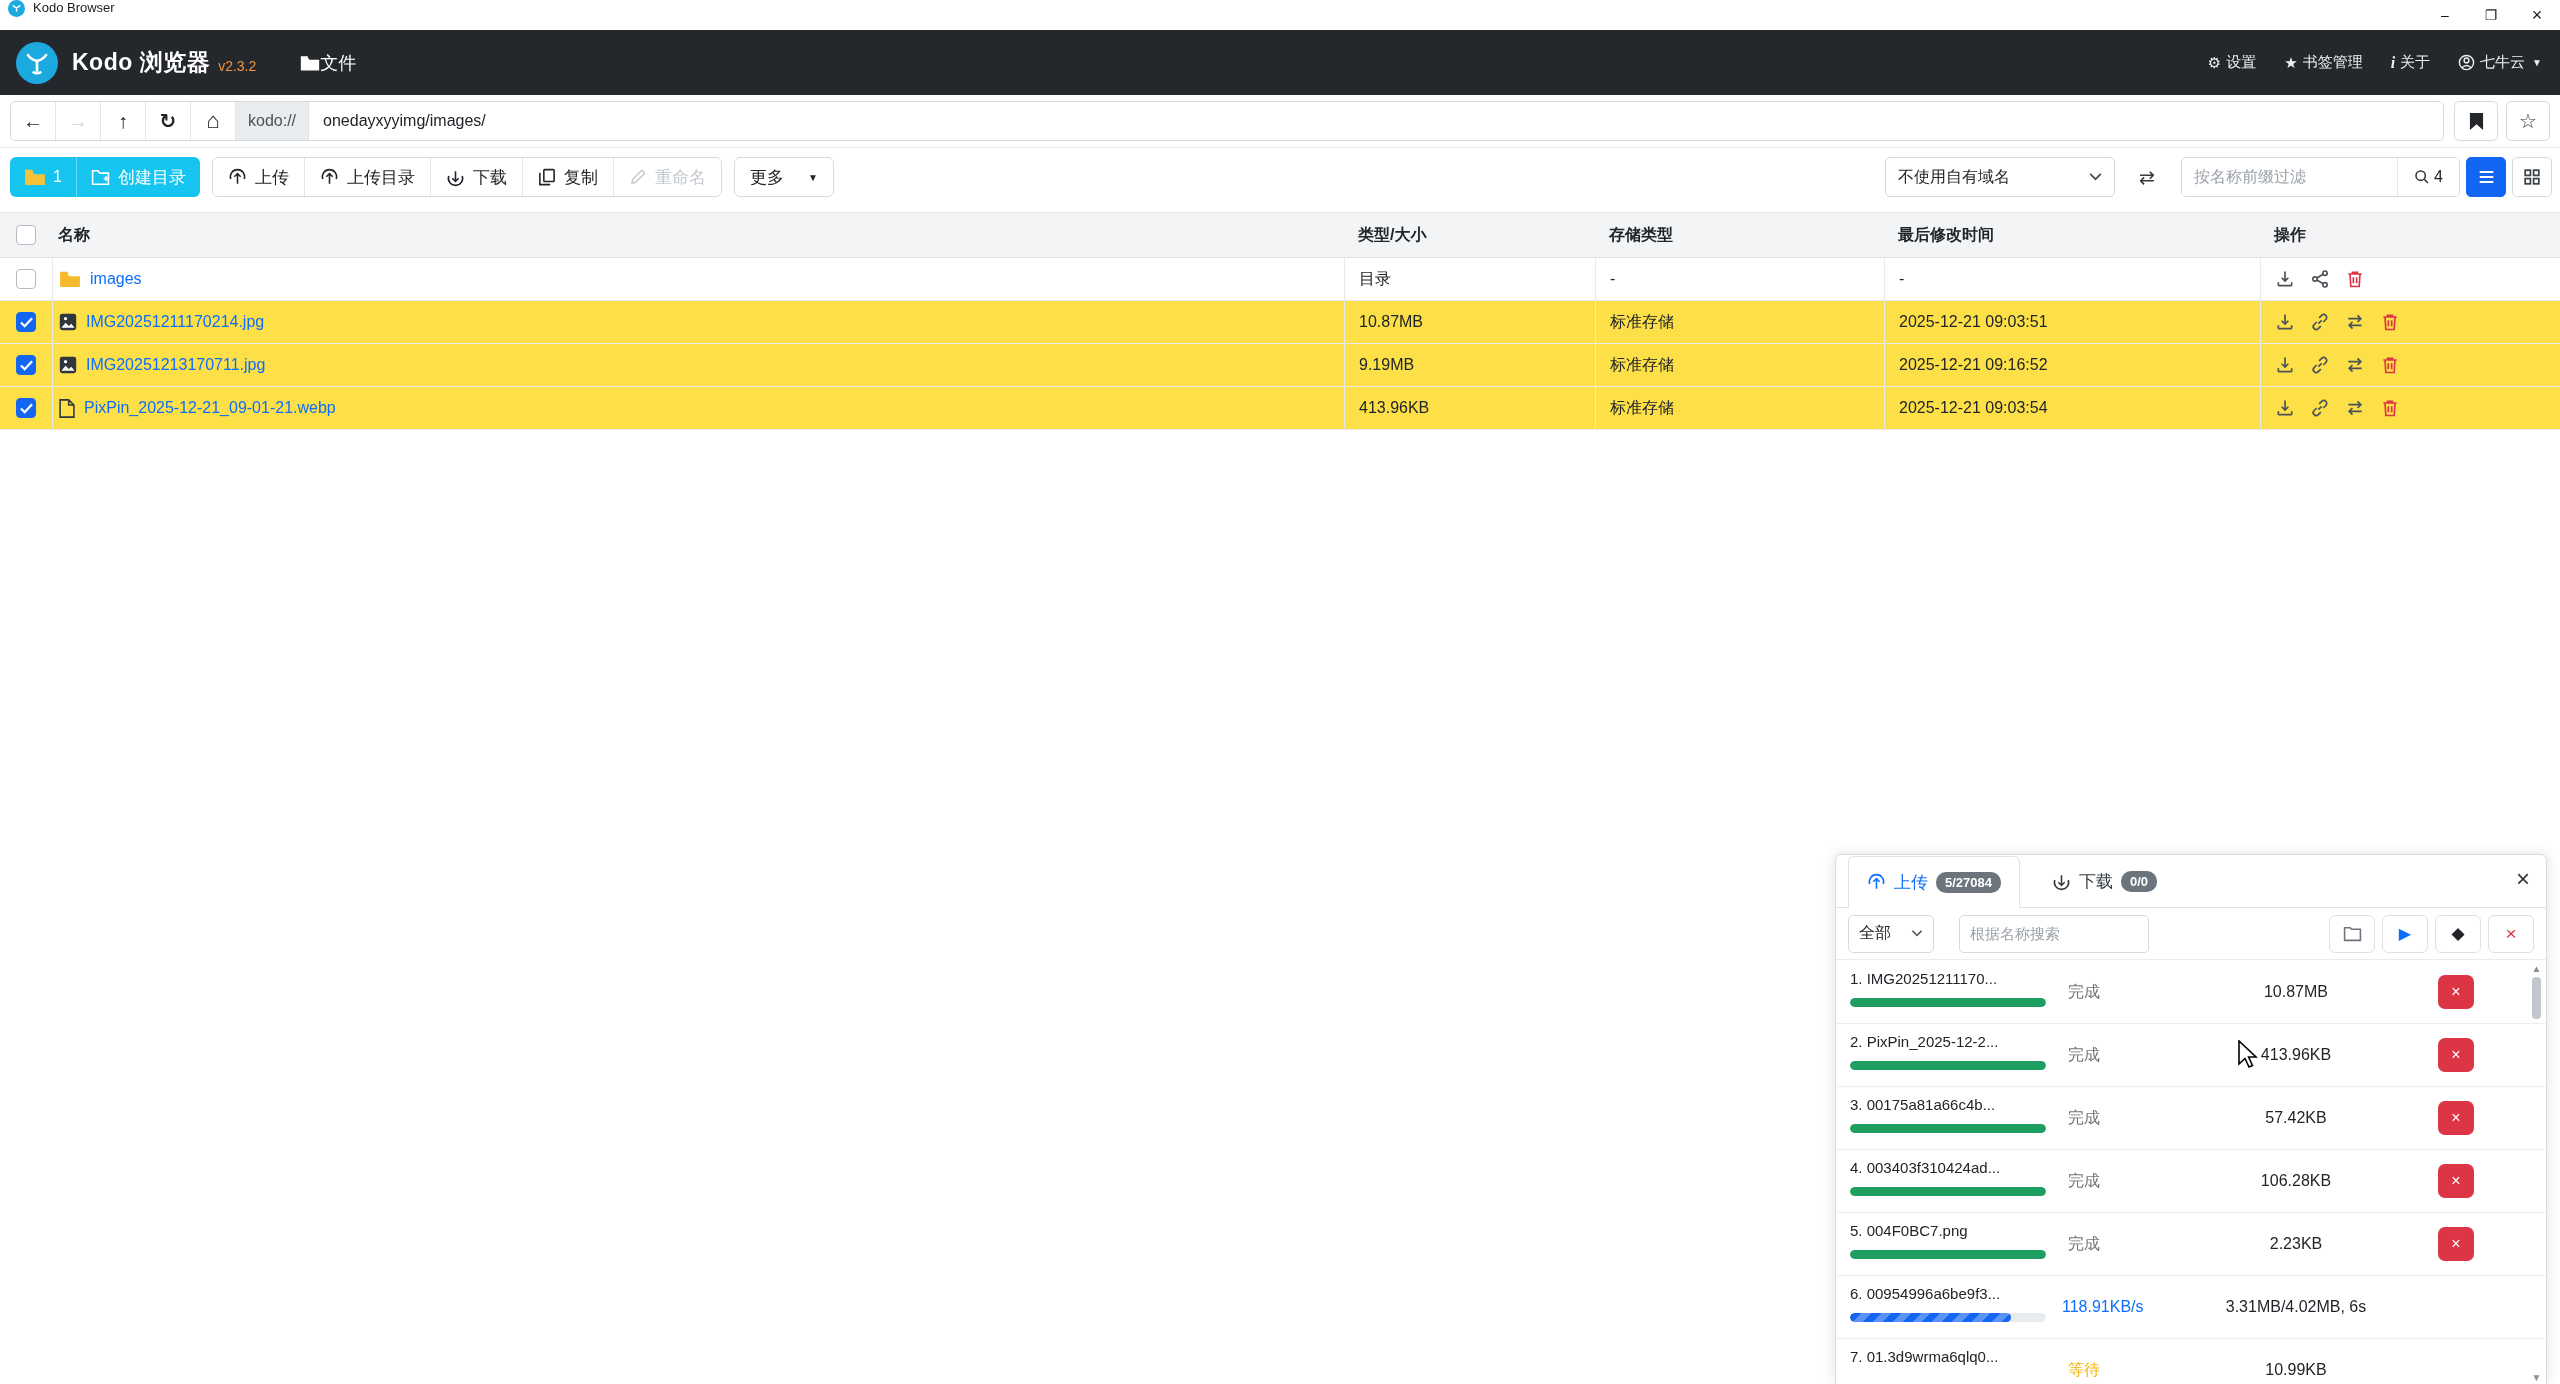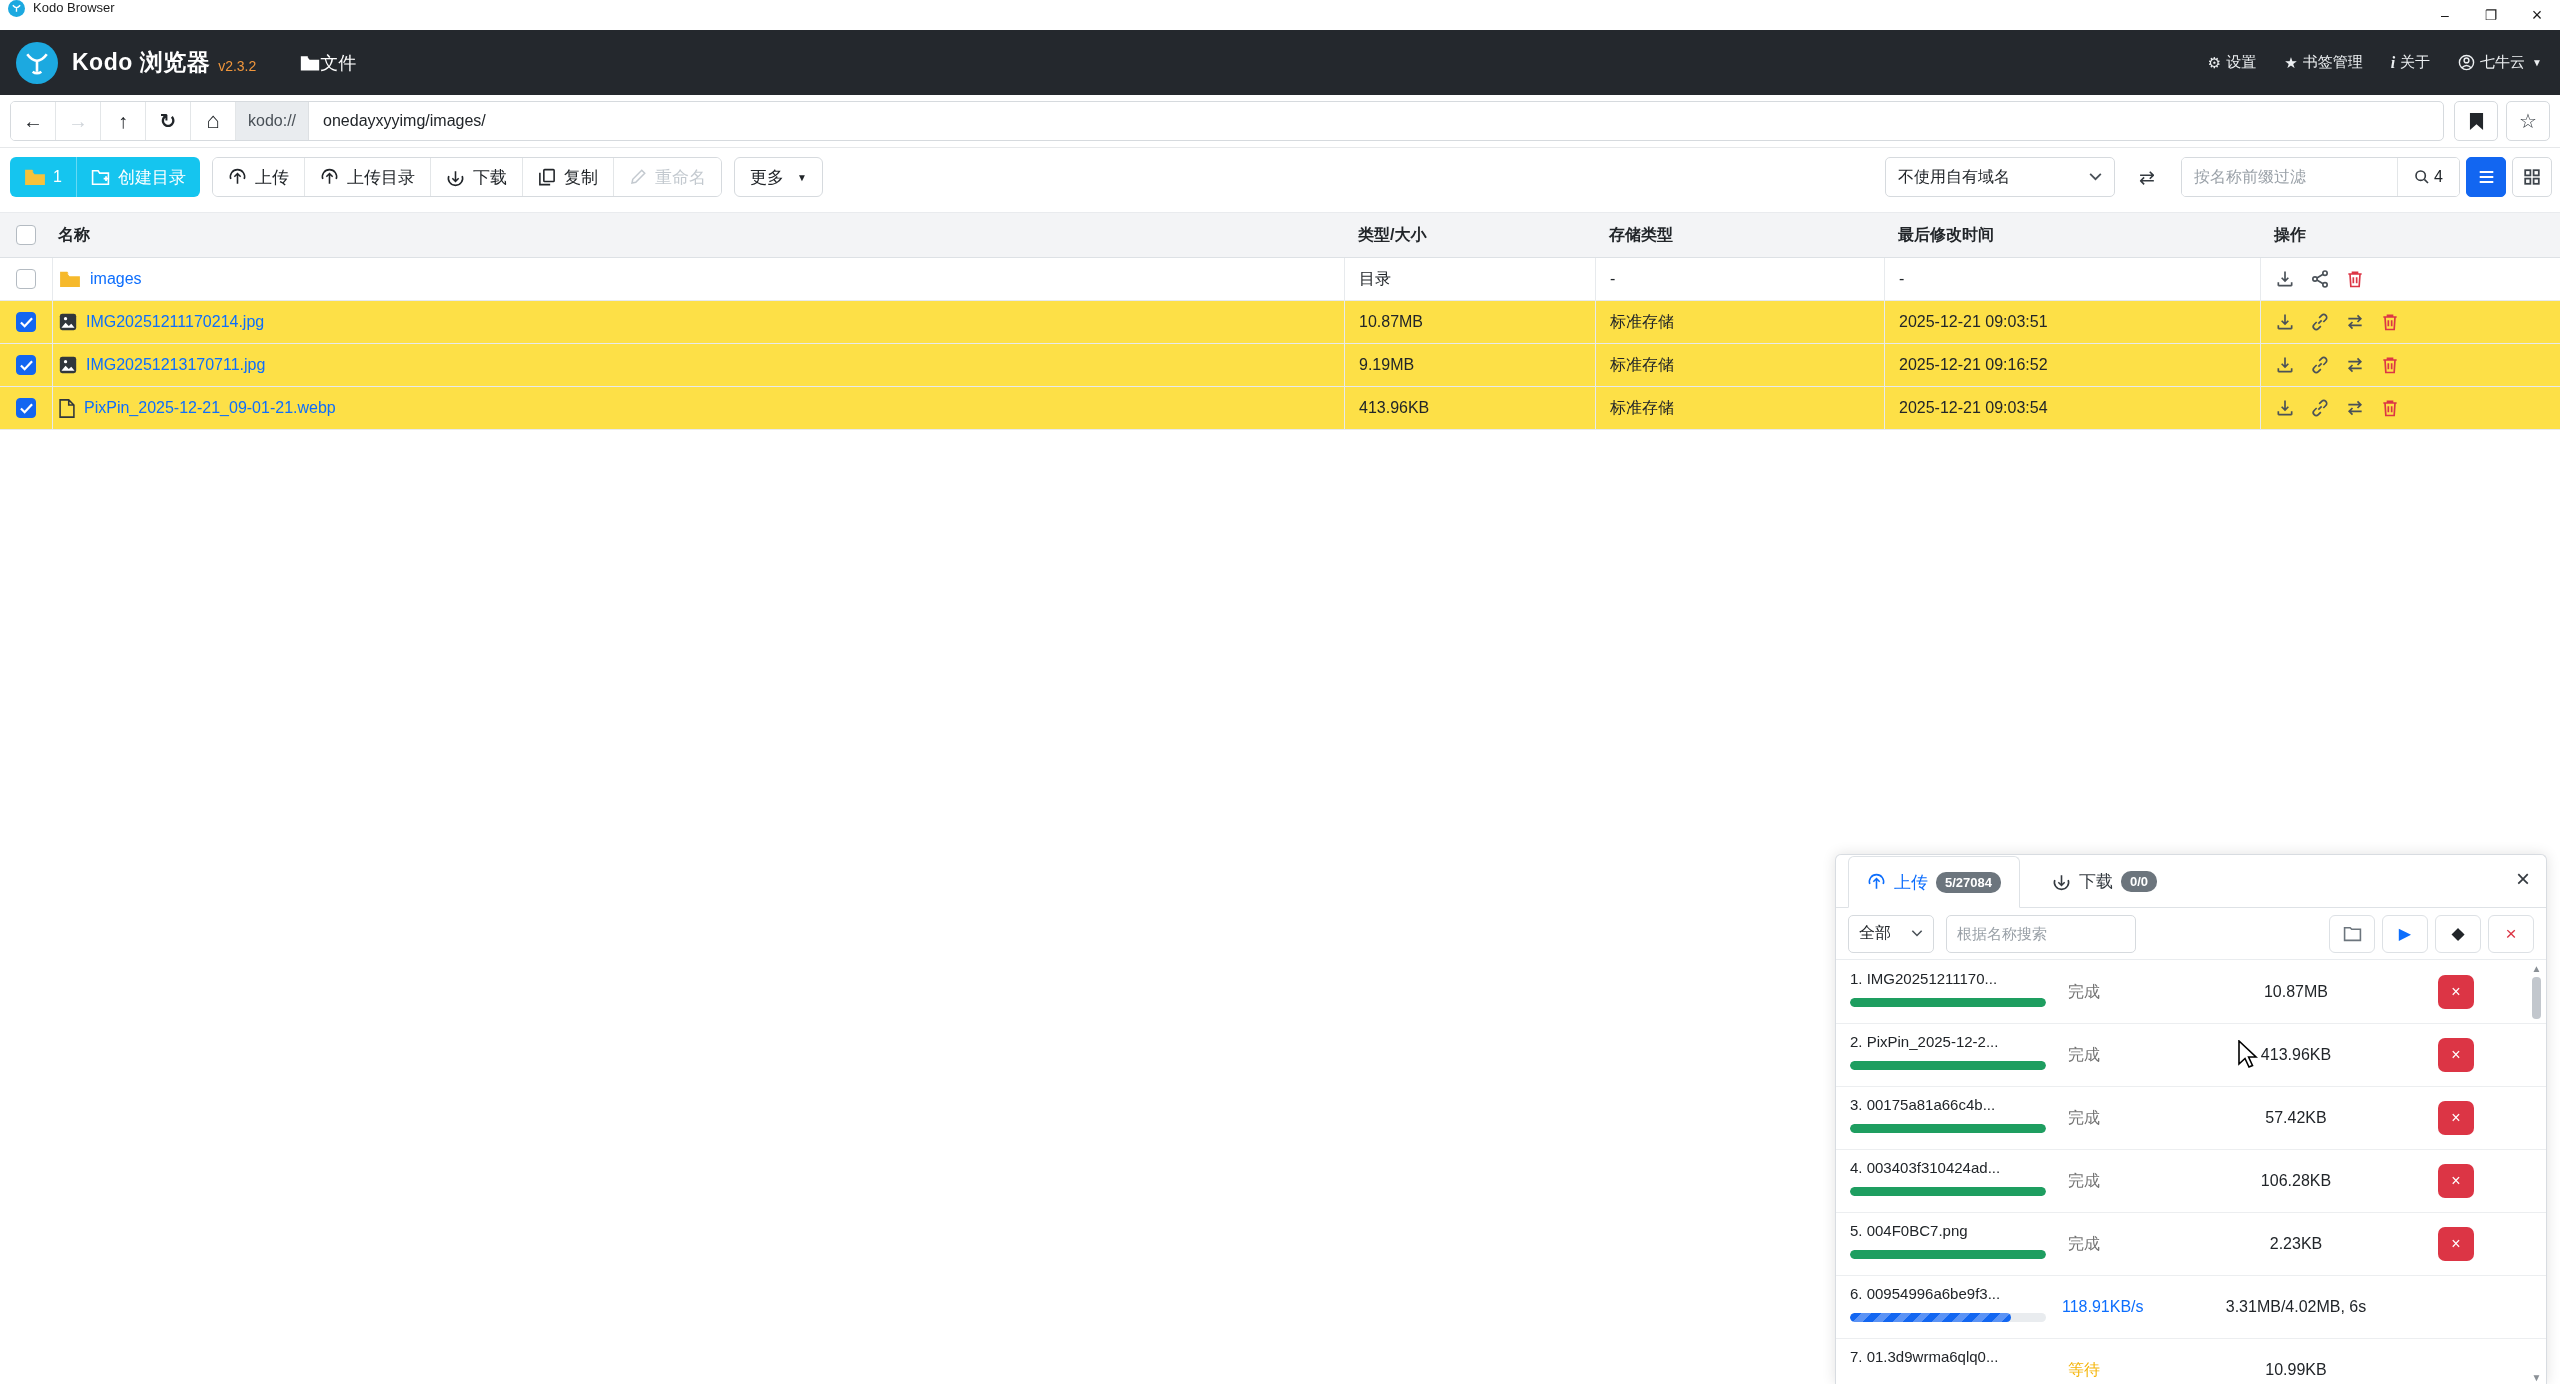--- a/index.html
+++ b/index.html
@@ -51,21 +51,21 @@
   .bucket-group { display:flex; height:40px; margin-left:10px; background:#15c5ef; border-radius:6px;
     color:#fff; align-items:center; overflow:hidden; }
   .bucket-chip { display:flex; align-items:center; gap:7px; padding:0 14px; font-size:16px; }
   .bucket-group .divider { width:1px; height:100%; background:rgba(255,255,255,.35); }
   .createdir { display:flex; align-items:center; gap:8px; padding:0 14px; font-size:17px; }
   .tb-group { display:flex; height:40px; margin-left:12px; border:1px solid #d6dade; border-radius:6px; overflow:hidden; }
   .tb-btn { display:flex; align-items:center; gap:8px; padding:0 15px; font-size:17px; color:#212529;
     background:#fff; border-right:1px solid #e3e6e8; }
   .tb-btn:last-child { border-right:none; }
   .tb-btn.disabled { color:#c3c9cf; }
-  .more-btn { display:flex; align-items:center; gap:11px; height:40px; margin-left:12px; padding:0 15px;
+  .more-btn { display:flex; align-items:center; gap:22px; height:40px; margin-left:12px; padding:0 15px;
     border:1px solid #d6dade; border-radius:6px; font-size:17px; background:#fff; }
   .toolbar-right { margin-left:auto; display:flex; align-items:center; margin-right:8px; }
   .domain-select { width:230px; height:40px; border:1px solid #d6dade; border-radius:5px; display:flex;
     align-items:center; justify-content:space-between; padding:0 12px; font-size:16px; background:#fff; }
   .refresh-btn { width:48px; height:40px; display:flex; align-items:center; justify-content:center;
     font-size:19px; color:#343a40; margin-left:8px; }
   .filter-group { display:flex; height:40px; margin-left:10px; border:1px solid #d6dade; border-radius:5px; overflow:hidden; }
   .filter-input { width:215px; border:none; outline:none; padding:0 12px; font-size:16px;
     font-family:inherit; color:#212529; }
   .filter-input::placeholder { color:#9aa1a8; }
@@ -106,21 +106,21 @@
   .t-tabs { display:flex; align-items:flex-end; height:53px; border-bottom:1px solid #dee2e6; position:relative; }
   .t-tab { display:flex; align-items:center; gap:8px; font-size:17px; padding:0 18px; height:52px; }
   .t-tab.active { border:1px solid #dee2e6; border-bottom:1px solid #fff; border-radius:6px 6px 0 0;
     margin-left:12px; margin-bottom:-1px; color:#0d6efd; background:#fff; }
   .t-tab.idle { color:#343a40; margin-left:14px; }
   .t-badge { background:#6c757d; color:#fff; font-size:13px; border-radius:10px; padding:3px 9px; font-weight:bold; }
   .t-close { position:absolute; right:16px; top:12px; font-size:24px; color:#343a40; line-height:1; }
   .t-filter { display:flex; align-items:center; height:52px; border-bottom:1px solid #e9ecef; padding:0 12px; }
   .t-select { width:86px; height:38px; border:1px solid #d6dade; border-radius:5px; display:flex;
     align-items:center; justify-content:space-between; padding:0 10px; font-size:16px; }
-  .t-search { width:190px; height:38px; border:1px solid #d6dade; border-radius:5px; margin-left:12px;
+  .t-search { width:190px; height:38px; border:1px solid #d6dade; border-radius:5px; margin-left:25px;
     padding:0 10px; font-size:15px; outline:none; font-family:inherit; }
   .t-search::placeholder { color:#9aa1a8; }
   .t-actions { margin-left:auto; display:flex; gap:7px; }
   .t-act-btn { width:46px; height:38px; border:1px solid #dde1e5; border-radius:6px; background:#fff;
     display:flex; align-items:center; justify-content:center; font-size:17px; }
   .t-act-btn .play { color:#0d6efd; font-size:16px; }
   .t-act-btn .eraser { color:#212529; }
   .t-act-btn .redx { color:#dc3545; font-size:19px; }
   .t-list { position:absolute; left:0; top:106px; width:710px; height:424px; overflow:hidden; }
   .t-item { height:63px; border-bottom:1px solid #eceef0; position:relative; }

